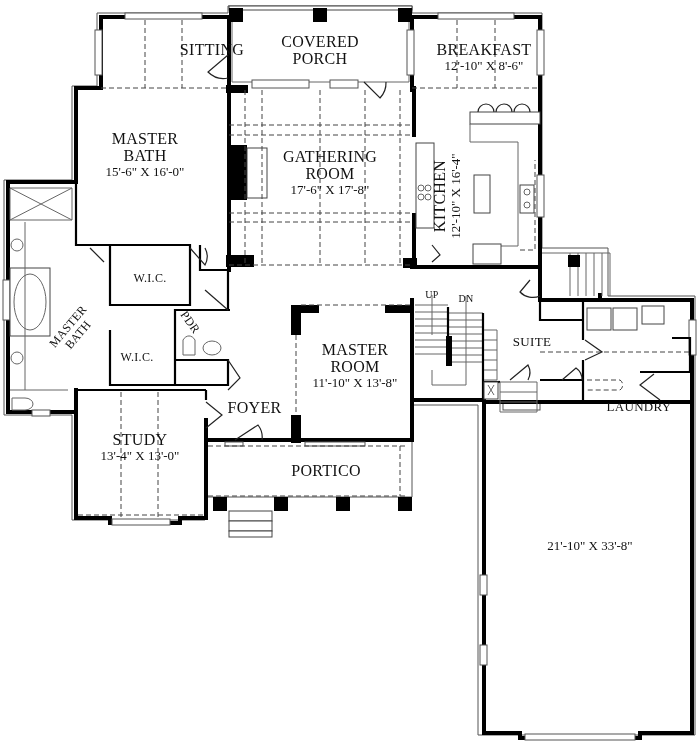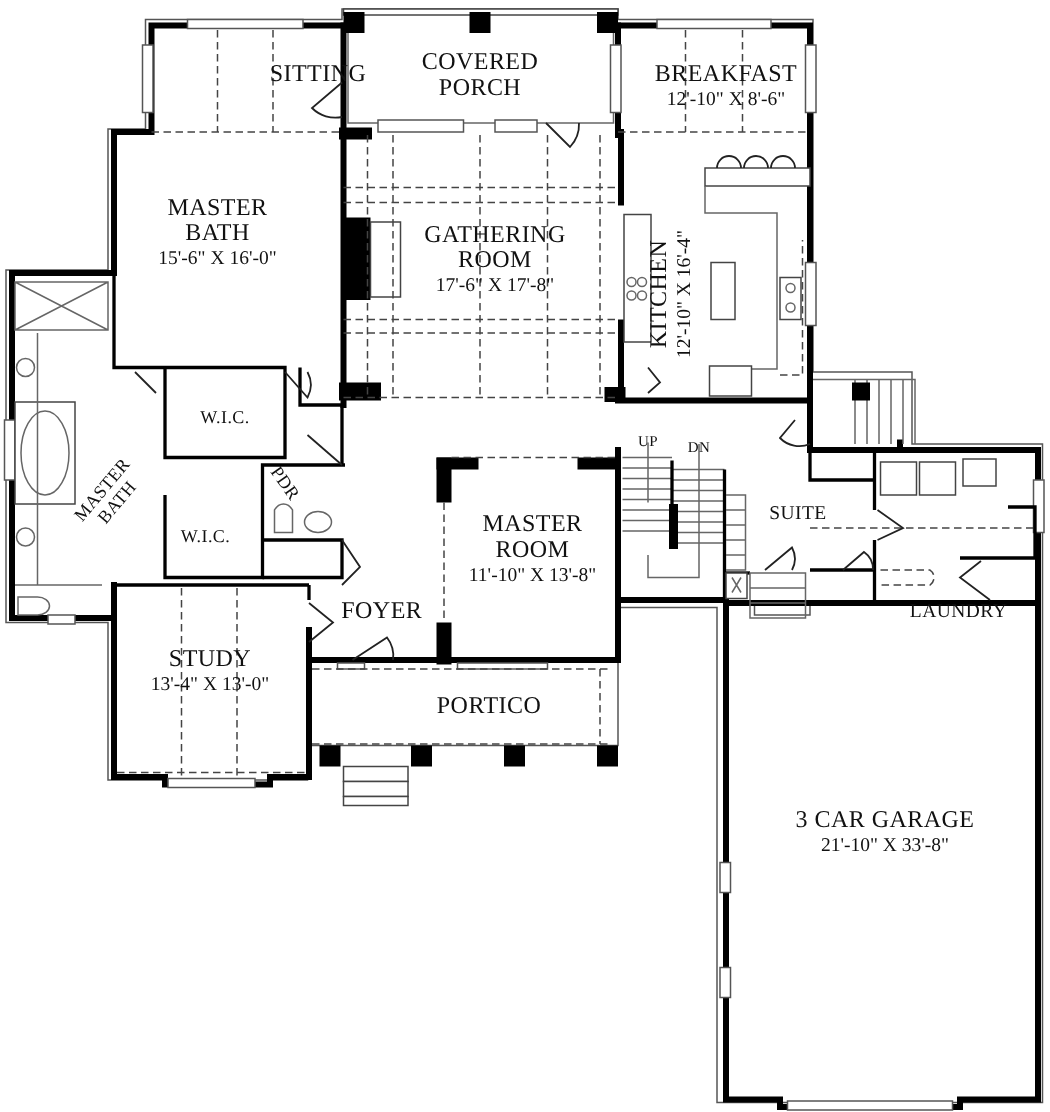--- a/index.html
+++ b/index.html
@@ -289,15 +289,14 @@
 
 <div class="lbl" style="left:502px;top:335px;width:60px;">
   <span class="name sm" style="font-size:13px !important;">SUITE</span>
 </div>
 
 <div class="lbl" style="left:594px;top:356px;width:90px;">
   <span class="name sm" style="font-size:13px !important;margin-top:44px;">LAUNDRY</span>
 </div>
 
 <div class="lbl" style="left:505px;top:539px;width:170px;">
-  <span class="name">3 CAR GARAGE</span>
   <span class="dim">21'-10" X 33'-8"</span>
 </div>
 
 </body></html>

